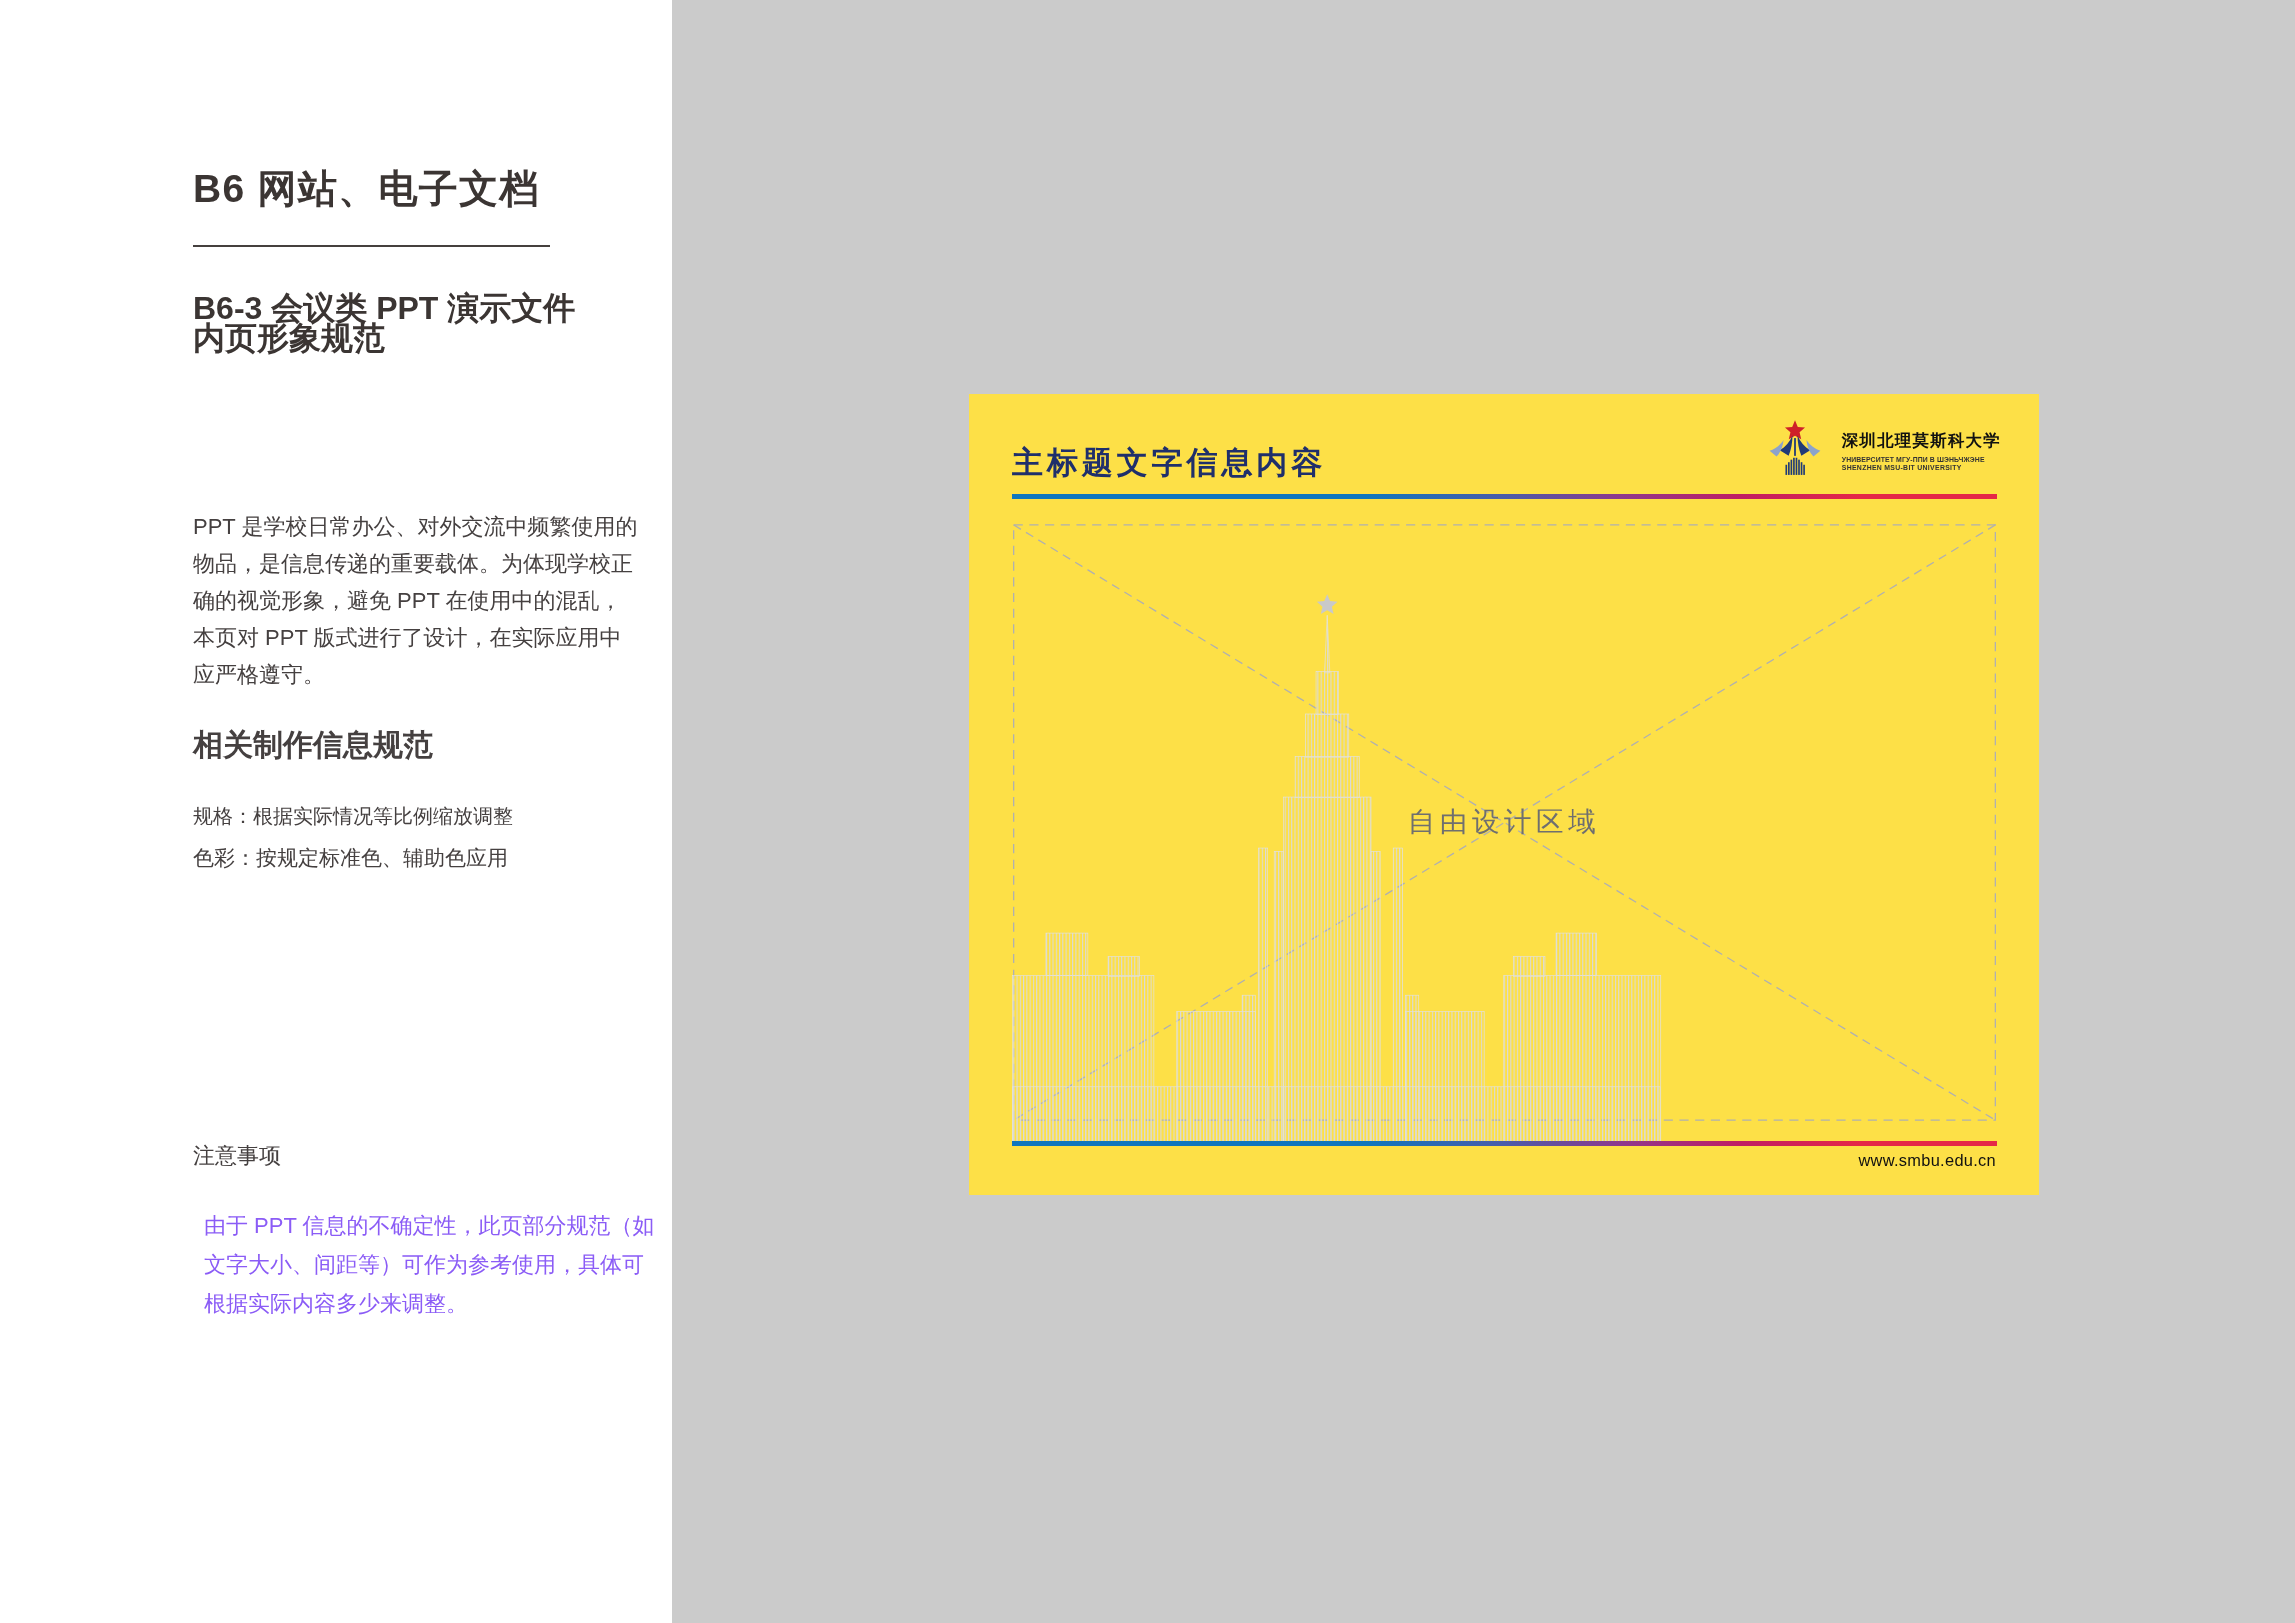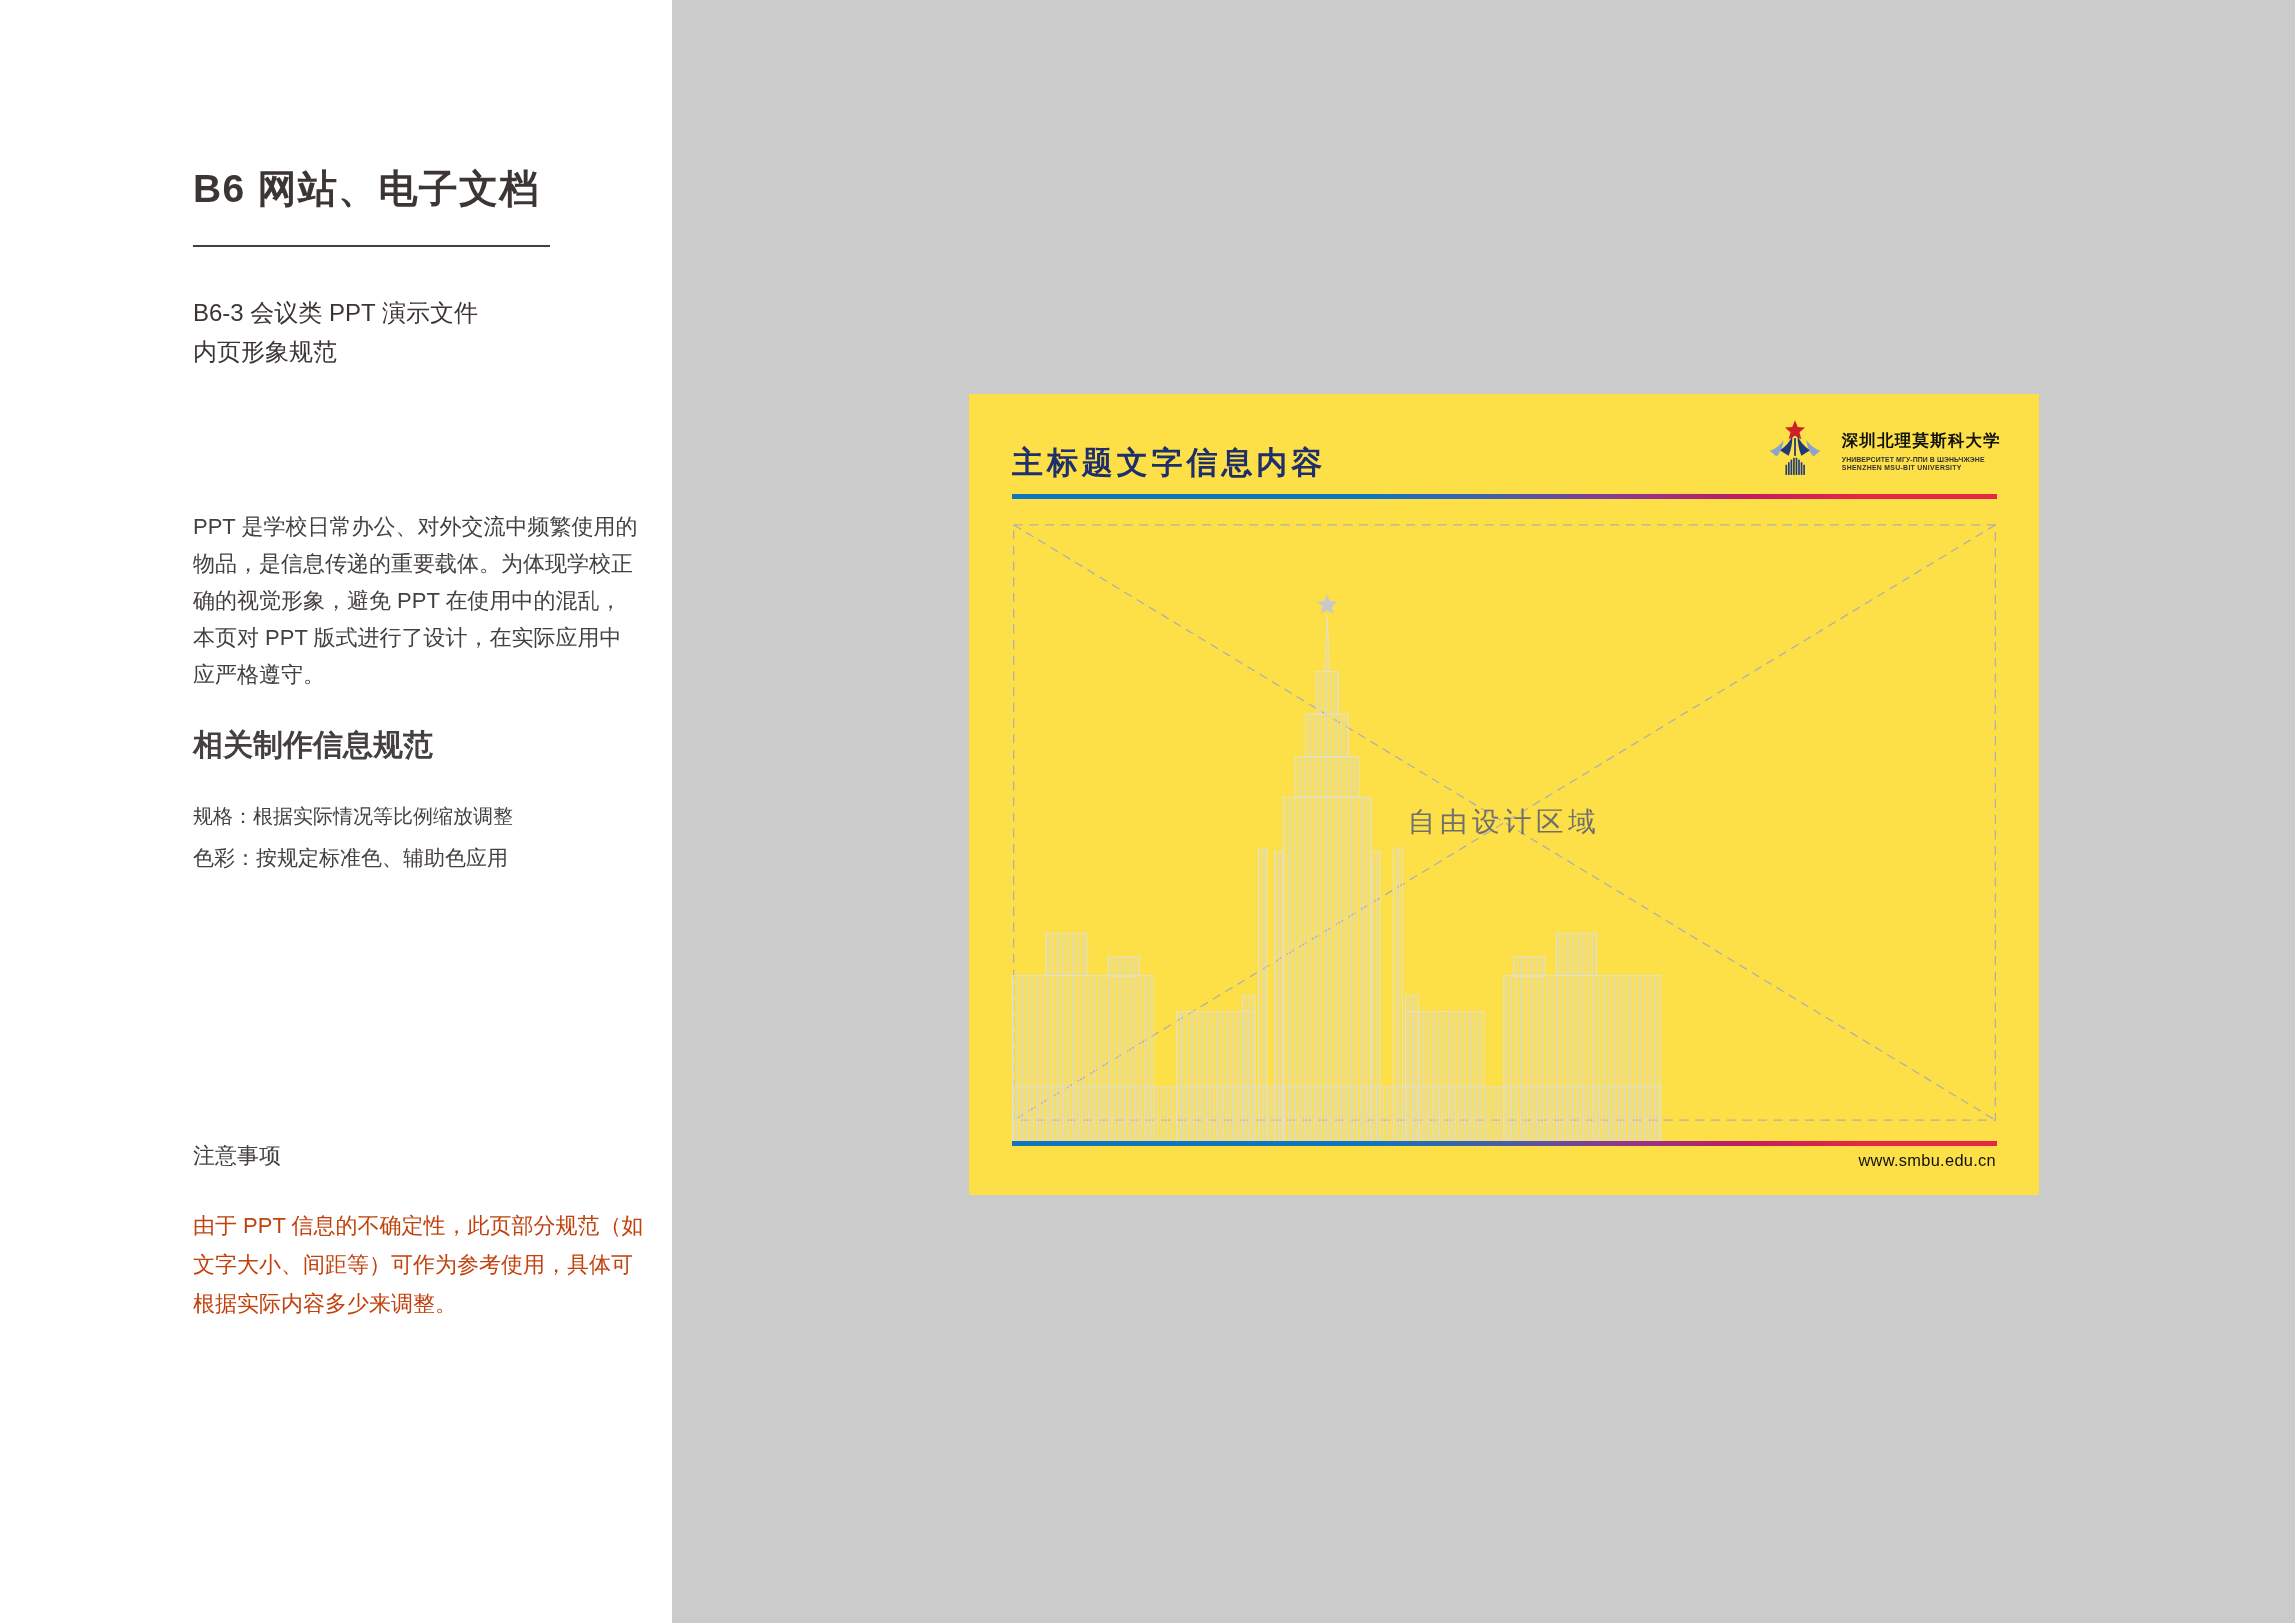--- a/index.html
+++ b/index.html
@@ -29,21 +29,21 @@
     position: absolute; left: 193px; top: 162px;
     font-size: 39px; font-weight: 700; letter-spacing: 1.3px;
     color: #3b3533; white-space: nowrap;
   }
   .title-rule {
     position: absolute; left: 193px; top: 245px;
     width: 357px; height: 2px; background: #45403e;
   }
   .subsection-title {
     position: absolute; left: 193px; top: 293px;
-    font-size: 24px; font-weight: 400; line-height: 39px;
+    font-size: 32px; font-weight: 700; line-height: 30px;
     color: #3b3533; white-space: pre-line;
   }
   .intro-text {
     position: absolute; left: 193px; top: 508px;
     width: 445px;
     font-size: 22px; line-height: 37px; color: #454040;
     white-space: pre-line;
   }
   .spec-heading {
     position: absolute; left: 193px; top: 725px;
@@ -55,23 +55,23 @@
   }
   .spec-color {
     position: absolute; left: 193px; top: 844px;
     font-size: 21px; color: #454040; white-space: nowrap;
   }
   .notes-heading {
     position: absolute; left: 193px; top: 1141px;
     font-size: 22px; color: #454040;
   }
   .notes-text {
-    position: absolute; left: 193px; top: 1206px;
+    position: absolute; left: 204px; top: 1206px;
     width: 451px;
-    font-size: 22px; line-height: 39px; color: #c2410c;
+    font-size: 22px; line-height: 39px; color: #8b5cf6;
     white-space: pre-line;
   }
   
   .slide-card {
     position: absolute; left: 969px; top: 394px;
     width: 1070px; height: 801px;
     background: #fde047;
   }
   .slide-title {
     position: absolute; left: 43px; top: 48px;

